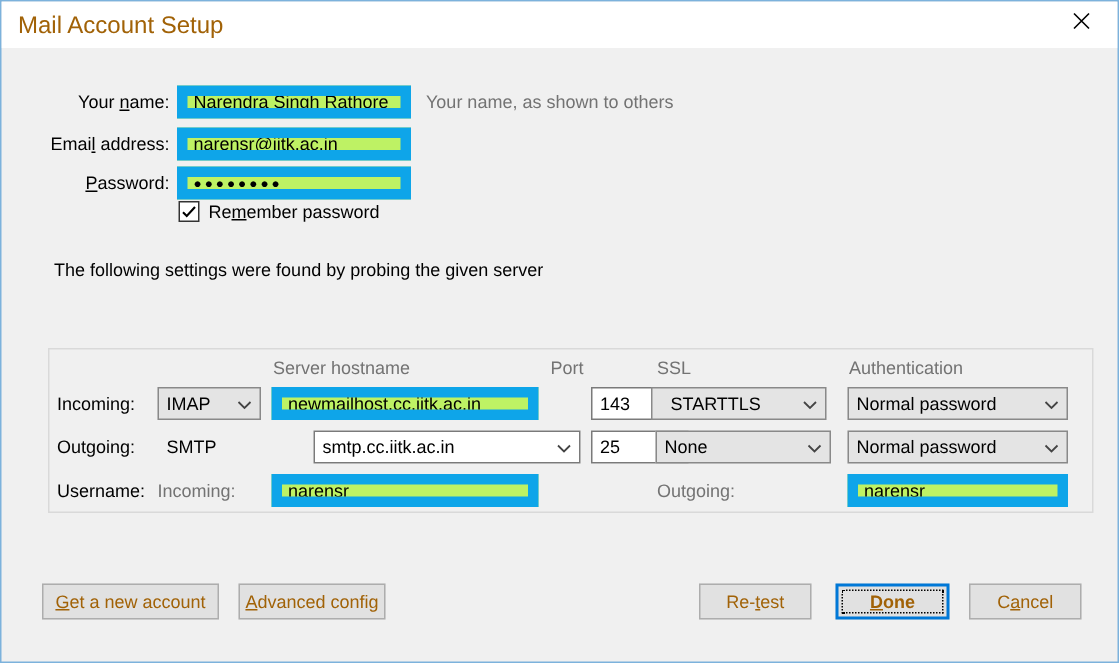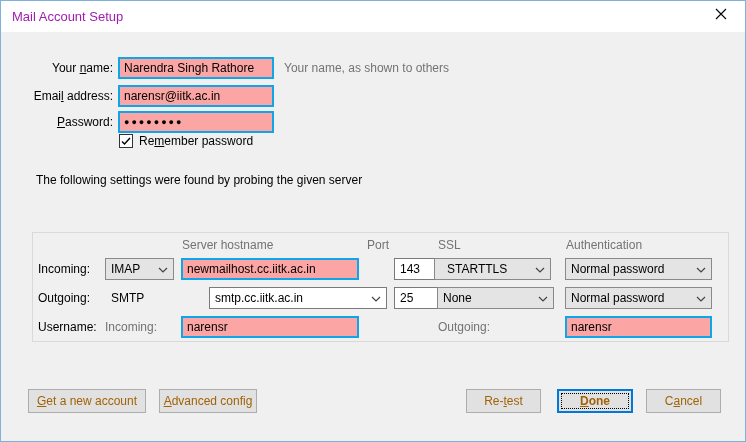--- a/index.html
+++ b/index.html
@@ -9,32 +9,32 @@
     font-size:12px; color:#000; background:#fff;
   }
   .window {
     position:relative; width:746px; height:442px;
     background:#f0f0f0; border:1px solid #7cb2dc; overflow:hidden;
   }
   .titlebar {
     position:absolute; left:0; top:0; width:100%; height:31px;
     background:#ffffff;
   }
-  .title-text { position:absolute; left:11px; top:8px; font-size:13px; color:#a21caf; }
+  .title-text { position:absolute; left:11px; top:8px; font-size:16px; color:#a16207; }
   .close-btn {
     position:absolute; right:4px; top:0; width:40px; height:29px;
     display:flex; align-items:center; justify-content:center; cursor:default;
   }
   .label { position:absolute; white-space:nowrap; }
   .r-label { text-align:right; }
   .part { white-space:pre; }
   .mn { text-decoration:underline; }
   .gray { color:#737373; }
   input.txt {
-    position:absolute; height:22px; border:2px solid #0ea5e9; background:#fca5a5;
+    position:absolute; height:22px; border:7px solid #0ea5e9; background:#bef264;
     font-family:"Liberation Sans","DejaVu Sans",sans-serif; font-size:12px;
     padding:0 4px; color:#000; outline:none;
   }
   input.pwd { font-size:9px; letter-spacing:2px; font-weight:bold; }
   .checkbox-row { position:absolute; left:118px; top:133px; display:flex; align-items:center; }
   .checkbox {
     width:14px; height:14px; background:#fff; border:1px solid #333;
     display:inline-flex; align-items:center; justify-content:center; margin-right:6px;
   }
   .combo {

